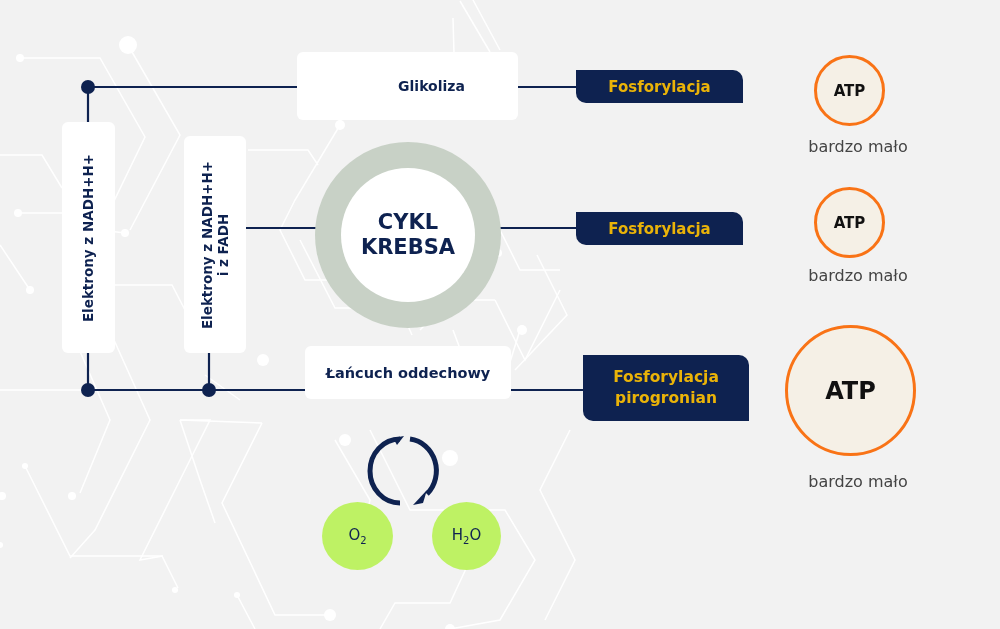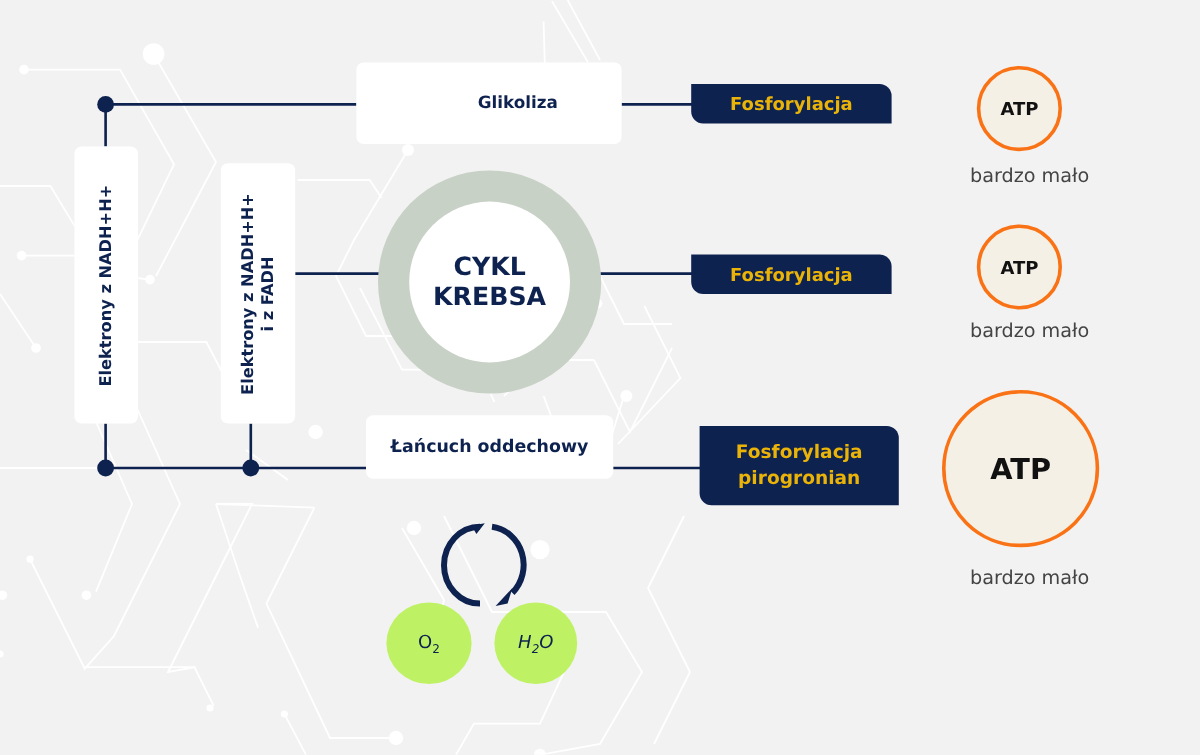--- a/index.html
+++ b/index.html
@@ -162,15 +162,15 @@
     <path d="M 35 9 A 30 32 0 0 0 35 73"></path>
     <path d="M 45 9 A 30 32 0 0 1 62 64"></path>
   </g>
   <polygon points="28,8 39,6 32,15" fill="#0e2250"></polygon>
   <polygon points="48,75 62,60 58,73" fill="#0e2250"></polygon>
 </svg>
 
 <div class="mol" style="left:322px; top:502px; width:71px; height:68px;">
   <span><span>O</span><sub>2</sub></span>
 </div>
-<div class="mol" style="left:412px; top:502px; width:69px; height:68px;font-style:italic;">
+<div class="mol" style="left:432px; top:502px; width:69px; height:68px;">
   <span><span>H</span><sub>2</sub><span>O</span></span>
 </div>
 
 </body></html>

